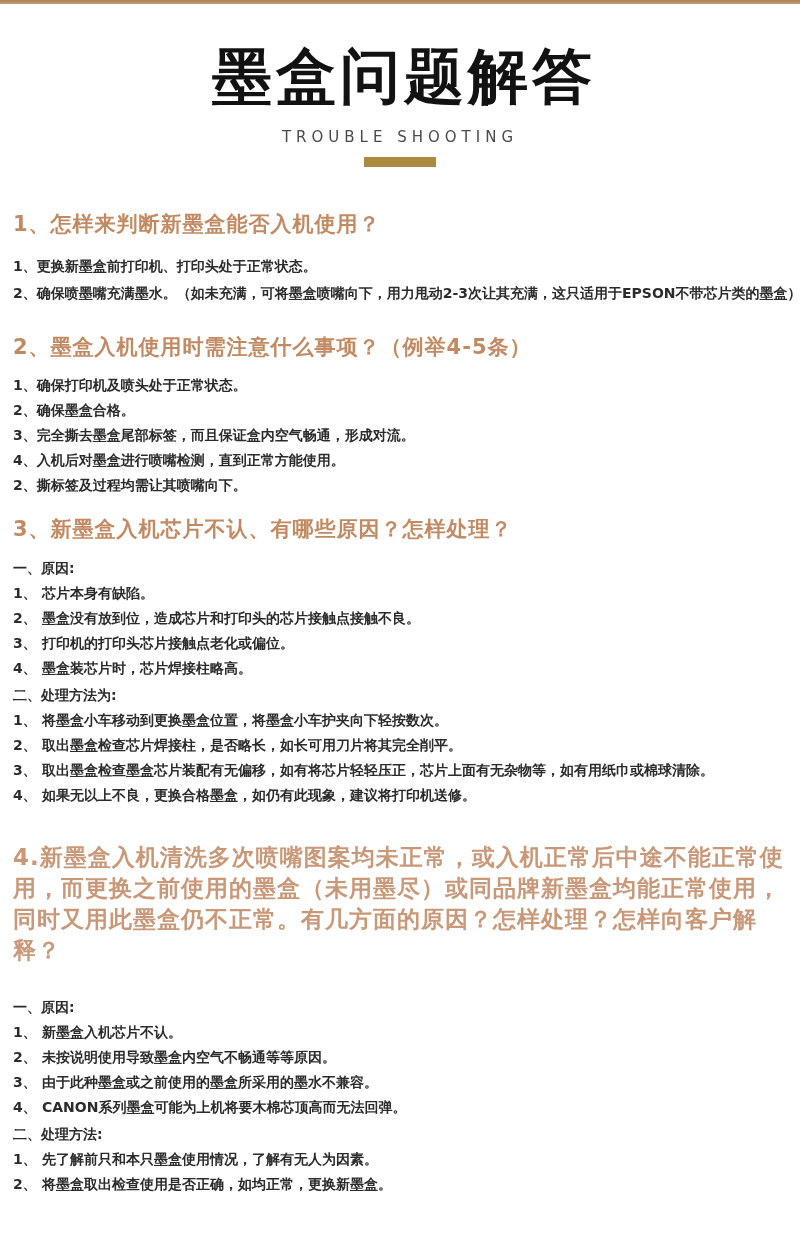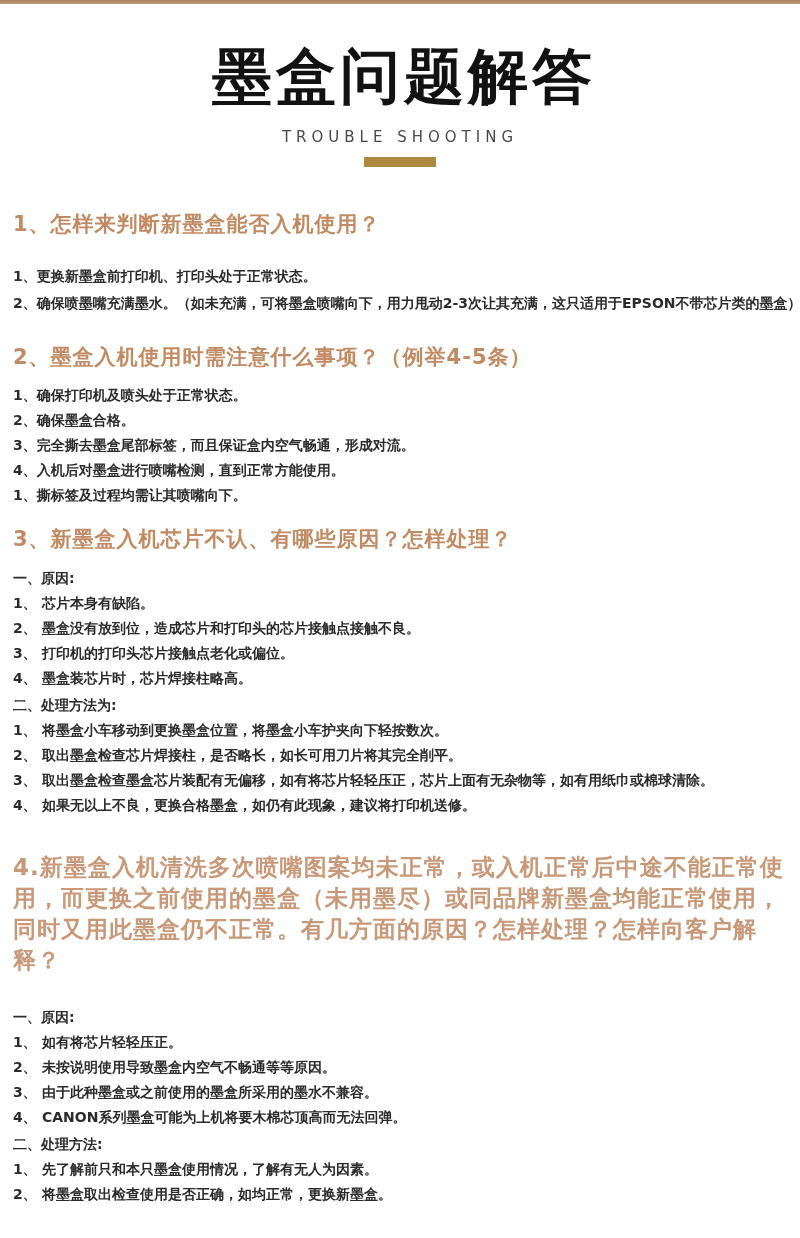--- a/index.html
+++ b/index.html
@@ -54,21 +54,21 @@
   .sec-heading.h1 { margin-top: 44px; }
   .sec-heading.h2 { margin-top: 32px; }
   .sec-heading.h3 { margin-top: 22px; }
   .sec-heading.h4 {
     margin-top: 38px;
     margin-right: 10px;
     font-size: 23px;
     line-height: 31px;
     color: #c99878;
   }
-  .plain-list { margin-top: 30px; }
+  .plain-list { margin-top: 20px; }
   .plain-list.tight { margin-top: 16px; }
   .plain-item {
     margin: 0 0 9px 13px;
     font-size: 14px;
     line-height: 18px;
     font-weight: 600;
     color: #2b2b2b;
     white-space: nowrap;
   }
   .plain-list.tight .plain-item { margin-bottom: 7px; }
@@ -113,21 +113,21 @@
     </div>
   </div>
 
   <div>
     <div class="sec-heading h2">2、墨盒入机使用时需注意什么事项？（例举4-5条）</div>
     <div class="plain-list tight">
       <div class="plain-item">1、确保打印机及喷头处于正常状态。</div>
       <div class="plain-item">2、确保墨盒合格。</div>
       <div class="plain-item">3、完全撕去墨盒尾部标签，而且保证盒内空气畅通，形成对流。</div>
       <div class="plain-item">4、入机后对墨盒进行喷嘴检测，直到正常方能使用。</div>
-      <div class="plain-item">1、撕标签及过程均需让其喷嘴向下。</div>
+      <div class="plain-item">2、撕标签及过程均需让其喷嘴向下。</div>
     </div>
   </div>
 
   <div>
     <div class="sec-heading h3">3、新墨盒入机芯片不认、有哪些原因？怎样处理？</div>
 
     <div class="group-title gt-first-3">
       <span class="glabel">一、</span>
       <span>原因:</span>
     </div>
@@ -172,21 +172,21 @@
 
   <div>
     <div class="sec-heading h4">4.新墨盒入机清洗多次喷嘴图案均未正常，或入机正常后中途不能正常使用，而更换之前使用的墨盒（未用墨尽）或同品牌新墨盒均能正常使用，同时又用此墨盒仍不正常。有几方面的原因？怎样处理？怎样向客户解释？</div>
 
     <div class="group-title gt-first-4">
       <span class="glabel">一、</span>
       <span>原因:</span>
     </div>
     <div class="num-row">
       <span class="num">1、</span>
-      <span>如有将芯片轻轻压正。</span>
+      <span>新墨盒入机芯片不认。</span>
     </div>
     <div class="num-row">
       <span class="num">2、</span>
       <span>未按说明使用导致墨盒内空气不畅通等等原因。</span>
     </div>
     <div class="num-row">
       <span class="num">3、</span>
       <span>由于此种墨盒或之前使用的墨盒所采用的墨水不兼容。</span>
     </div>
     <div class="num-row">

